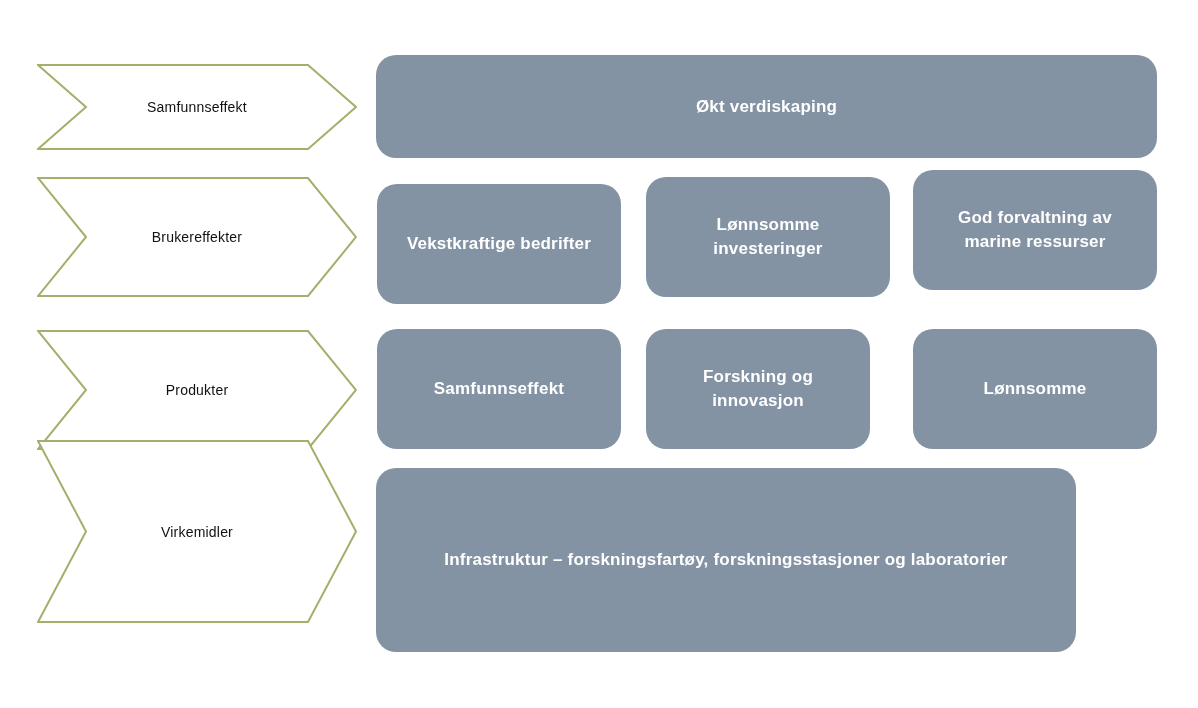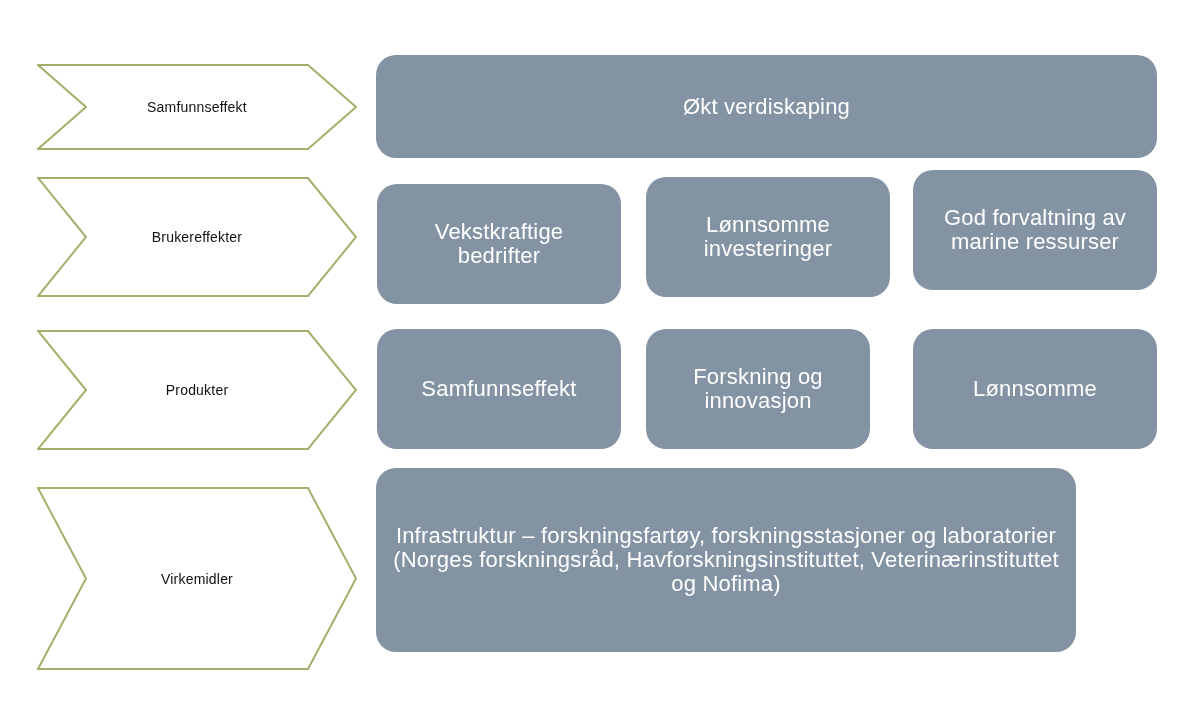--- a/index.html
+++ b/index.html
@@ -25,22 +25,22 @@
   .chev-label{
     position:absolute;left:0;top:0;width:100%;height:100%;
     display:flex;align-items:center;justify-content:center;
     color:var(--chevron-text);font-size:14px;letter-spacing:.2px;
   }
 
   
   .gbox{
     position:absolute;background:var(--box-fill);border-radius:20px;
     display:flex;flex-direction:column;align-items:center;justify-content:center;
-    color:var(--box-text);font-size:22px;line-height:24px;text-align:center;
-    letter-spacing:.2px;padding:2px 14px;
+    color:var(--box-text);font-size:17px;line-height:24px;text-align:center;
+    letter-spacing:.2px;padding:2px 14px;font-weight:bold;
   }
   .gbox span{display:block;}
 </style>
 </head>
 <body>
 
 <div class="canvas">
 
   <div class="chevron" style="left:37px;top:64px;width:320px;height:86px">
     <svg viewBox="0 0 320 86">
@@ -78,24 +78,23 @@
   <div class="gbox" style="left:377px;top:329px;width:244px;height:120px">
     <span>Samfunnseffekt</span>
   </div>
   <div class="gbox" style="left:646px;top:329px;width:224px;height:120px">
     <span>Forskning og innovasjon</span>
   </div>
   <div class="gbox" style="left:913px;top:329px;width:244px;height:120px">
     <span>Lønnsomme</span>
   </div>
 
-  <div class="chevron" style="left:37px;top:487px;width:320px;height:183px">
+  <div class="chevron" style="left:37px;top:440px;width:320px;height:183px">
     <svg viewBox="0 0 320 183">
       <polygon points="1,1 271,1 319,91.5 271,182 1,182 49,91.5"></polygon>
     </svg>
     <div class="chev-label">Virkemidler</div>
   </div>
   <div class="gbox" style="left:376px;top:468px;width:700px;height:184px">
     <span>Infrastruktur – forskningsfartøy, forskningsstasjoner og laboratorier</span>
-    <span>(Norges forskningsråd, Havforskningsinstituttet, Veterinærinstituttet og Nofima)</span>
   </div>
 
 </div>
 
 </body></html>

